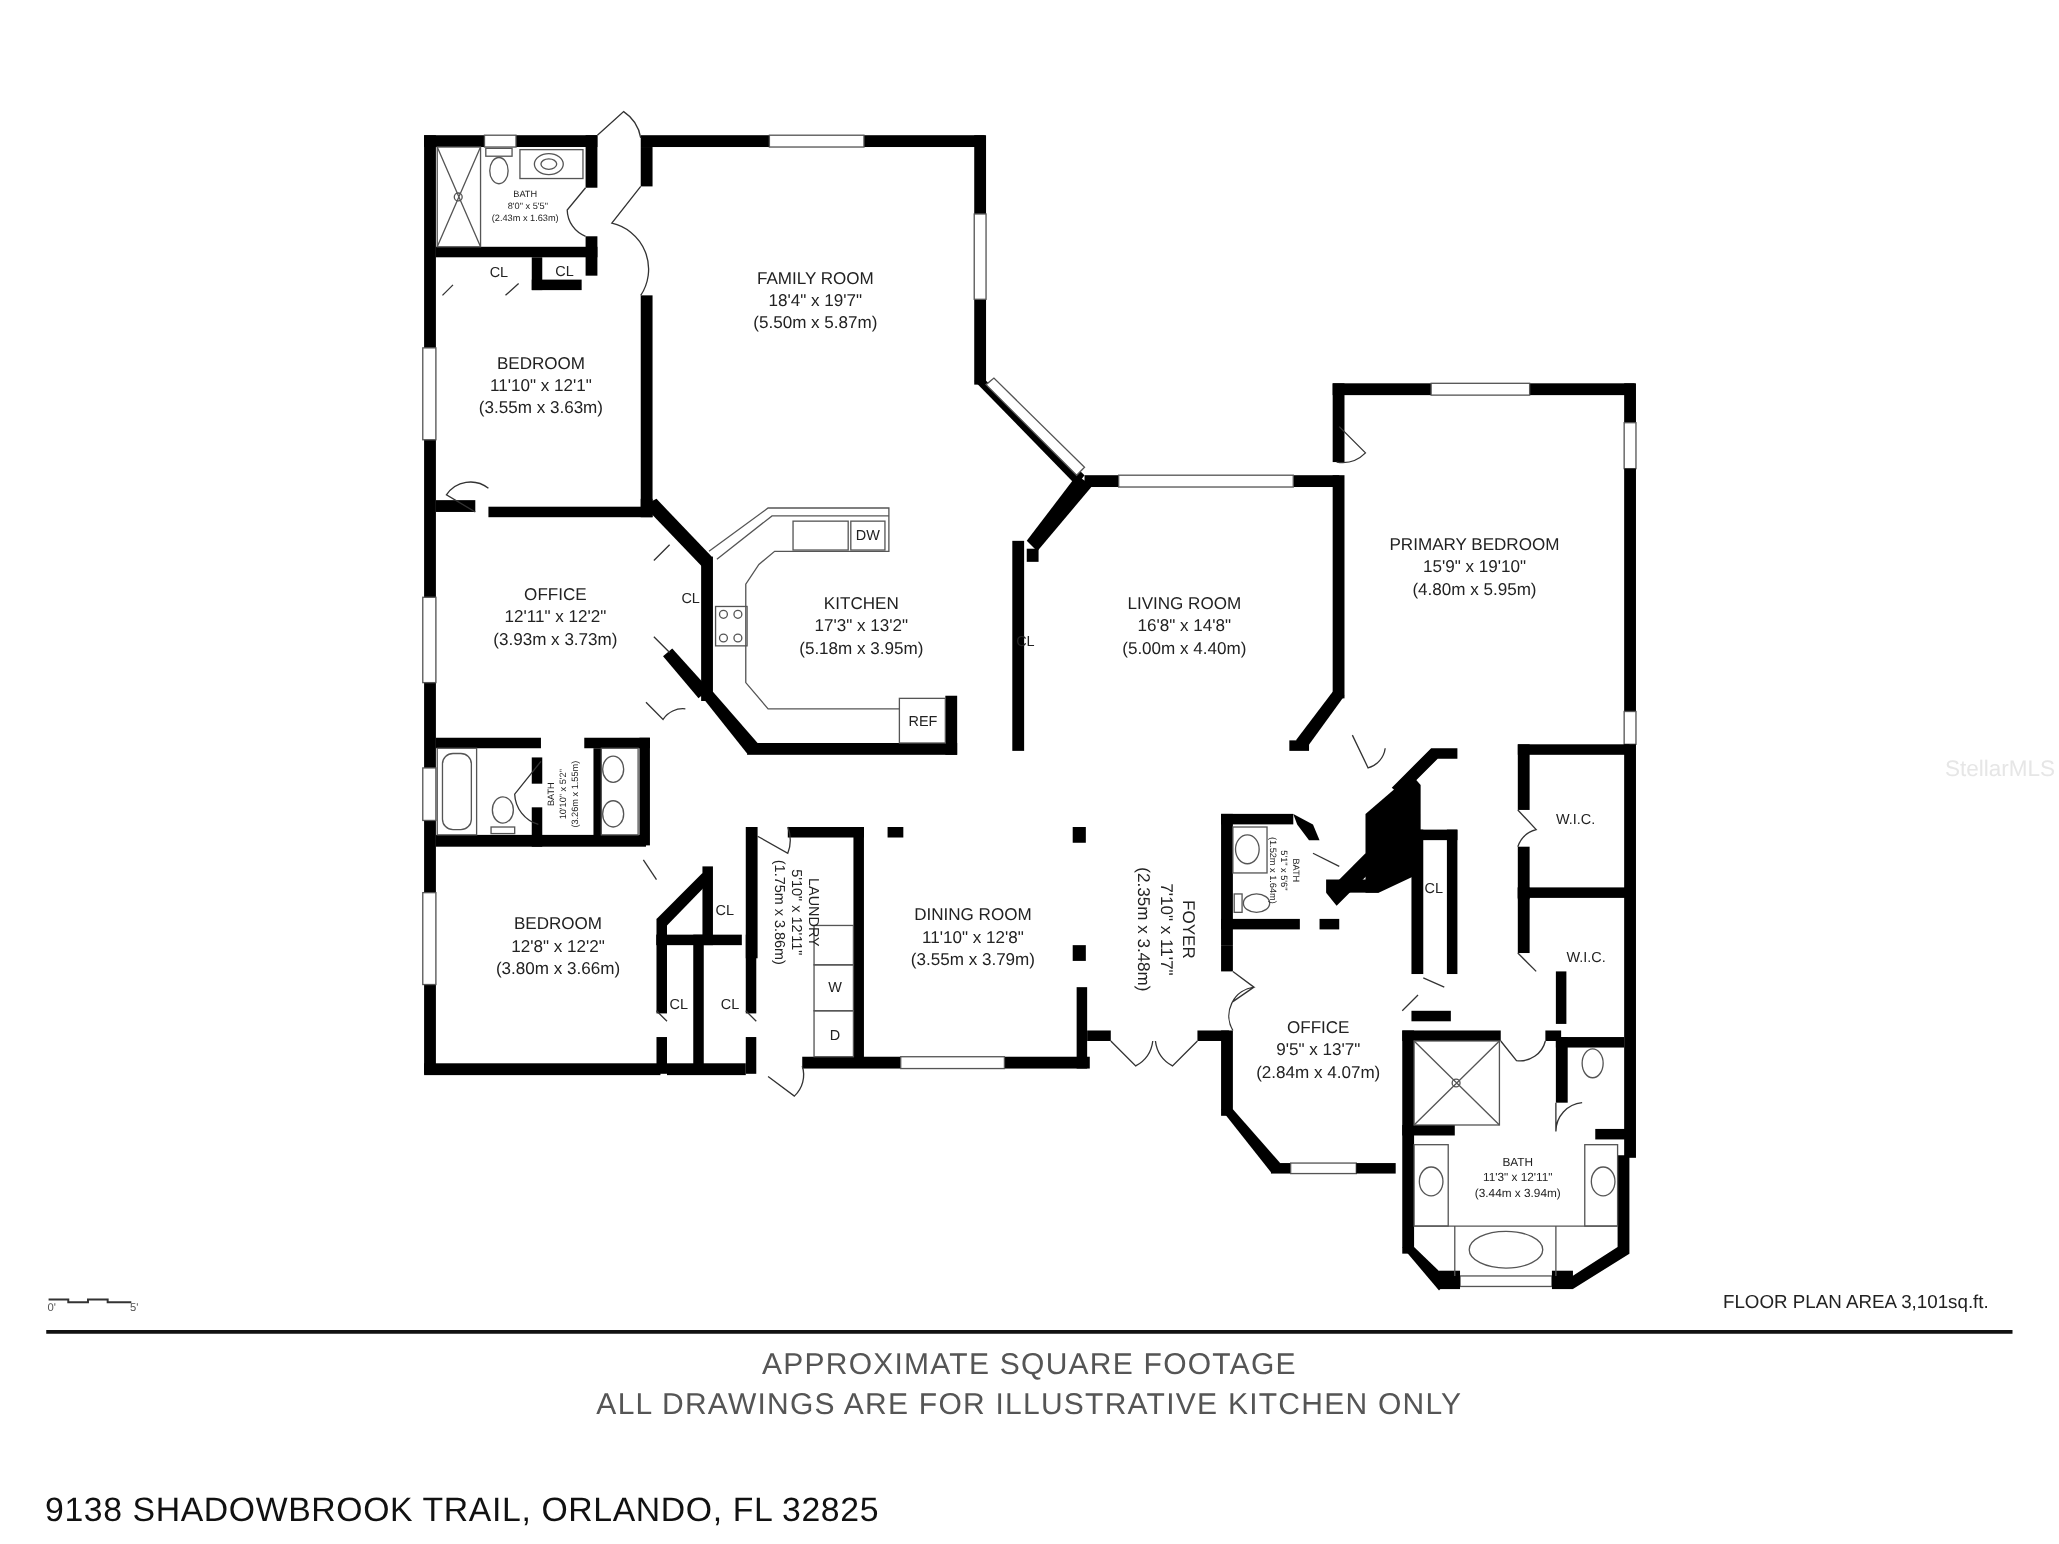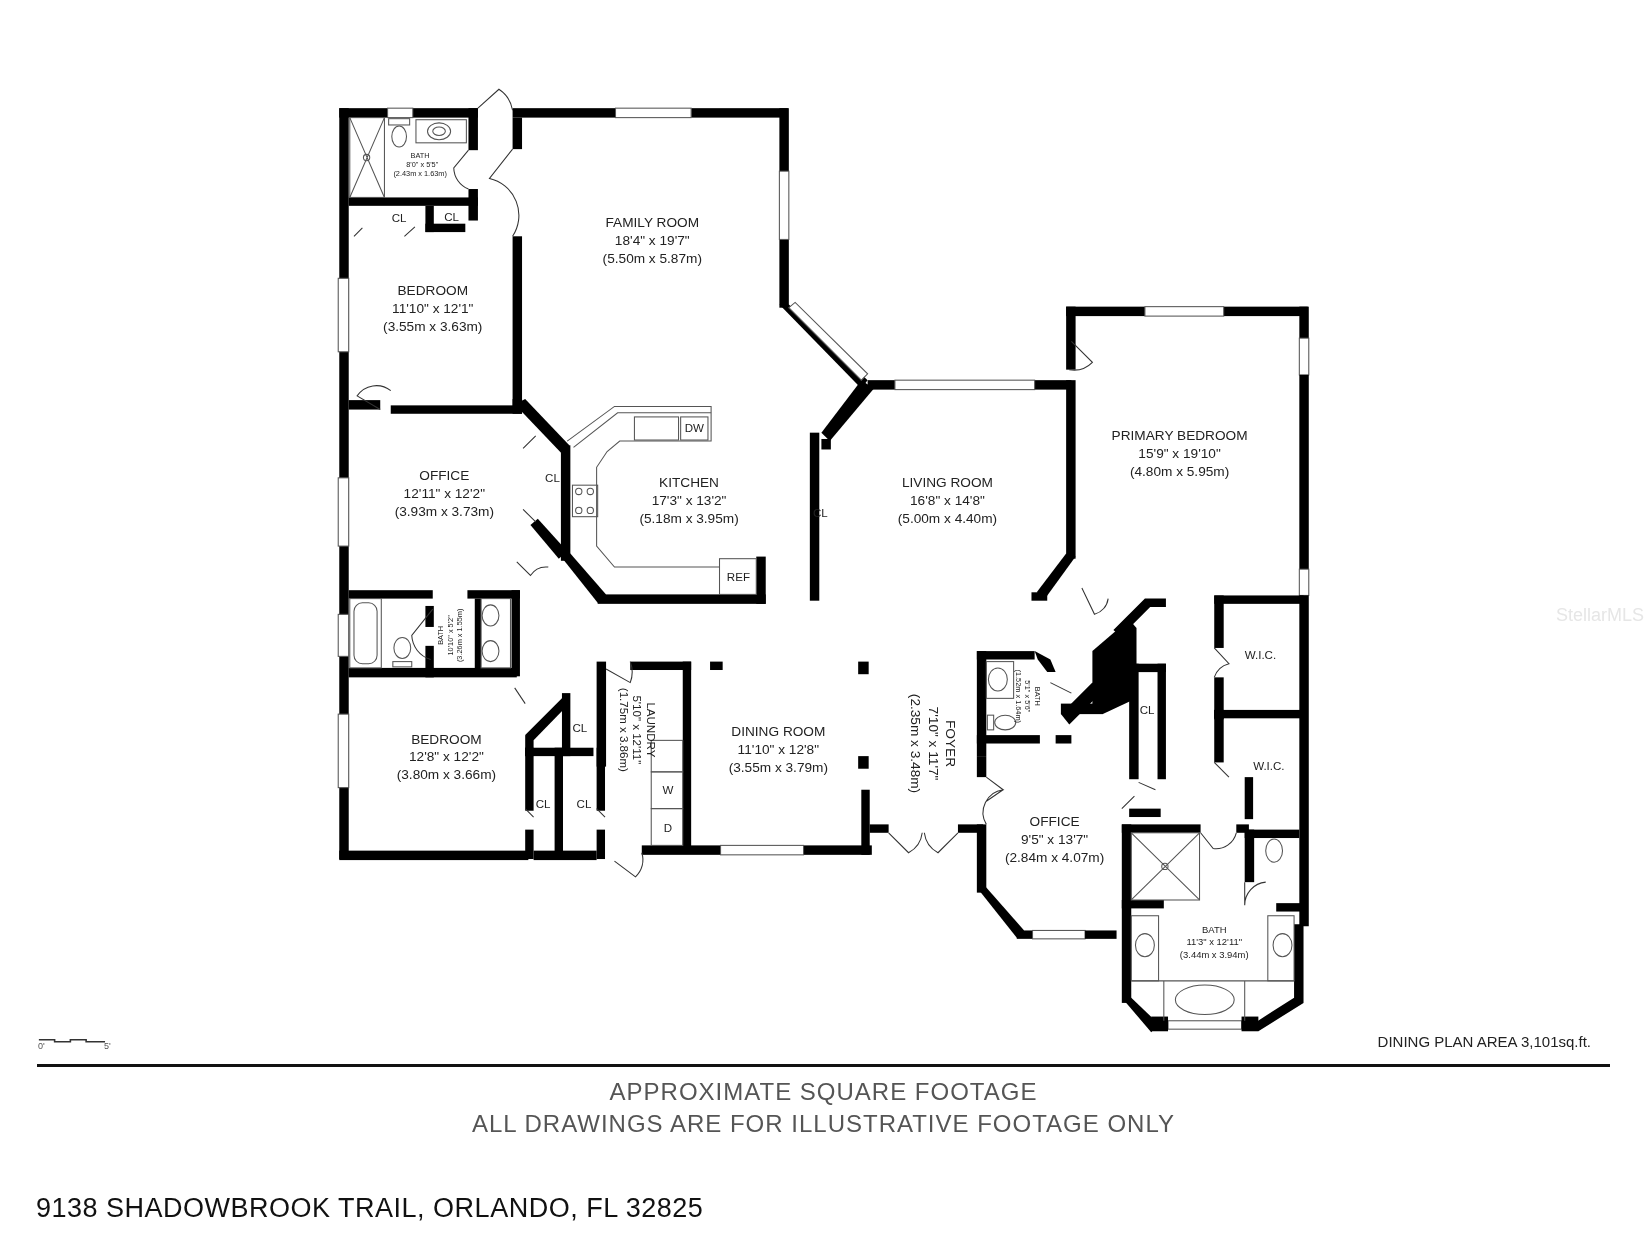--- a/index.html
+++ b/index.html
@@ -349,21 +349,21 @@
   </g>
 
   <g>
     <path d="M37,990 L52,990 L52,992 L67,992 L67,990 L82,990 L82,992 L100,992" stroke="#333" stroke-width="1.5" fill="none"></path>
   </g>
 </svg>
 
 <div class="scale-txt" style="left:38px; top:1041px;">0'</div>
 <div class="scale-txt" style="left:104px; top:1041px;">5'</div>
 
-<div class="area">DINING PLAN AREA 3,101sq.ft.</div>
+<div class="area">FLOOR PLAN AREA 3,101sq.ft.</div>
 <div class="rule"></div>
 
 <div class="foot" style="top:1078px;">APPROXIMATE SQUARE FOOTAGE</div>
-<div class="foot" style="top:1110px;">ALL DRAWINGS ARE FOR ILLUSTRATIVE FOOTAGE ONLY</div>
+<div class="foot" style="top:1110px;">ALL DRAWINGS ARE FOR ILLUSTRATIVE KITCHEN ONLY</div>
 
 <div class="addr">9138 SHADOWBROOK TRAIL, ORLANDO, FL 32825</div>
 
 <div class="wm">StellarMLS</div>
 
 </body></html>

